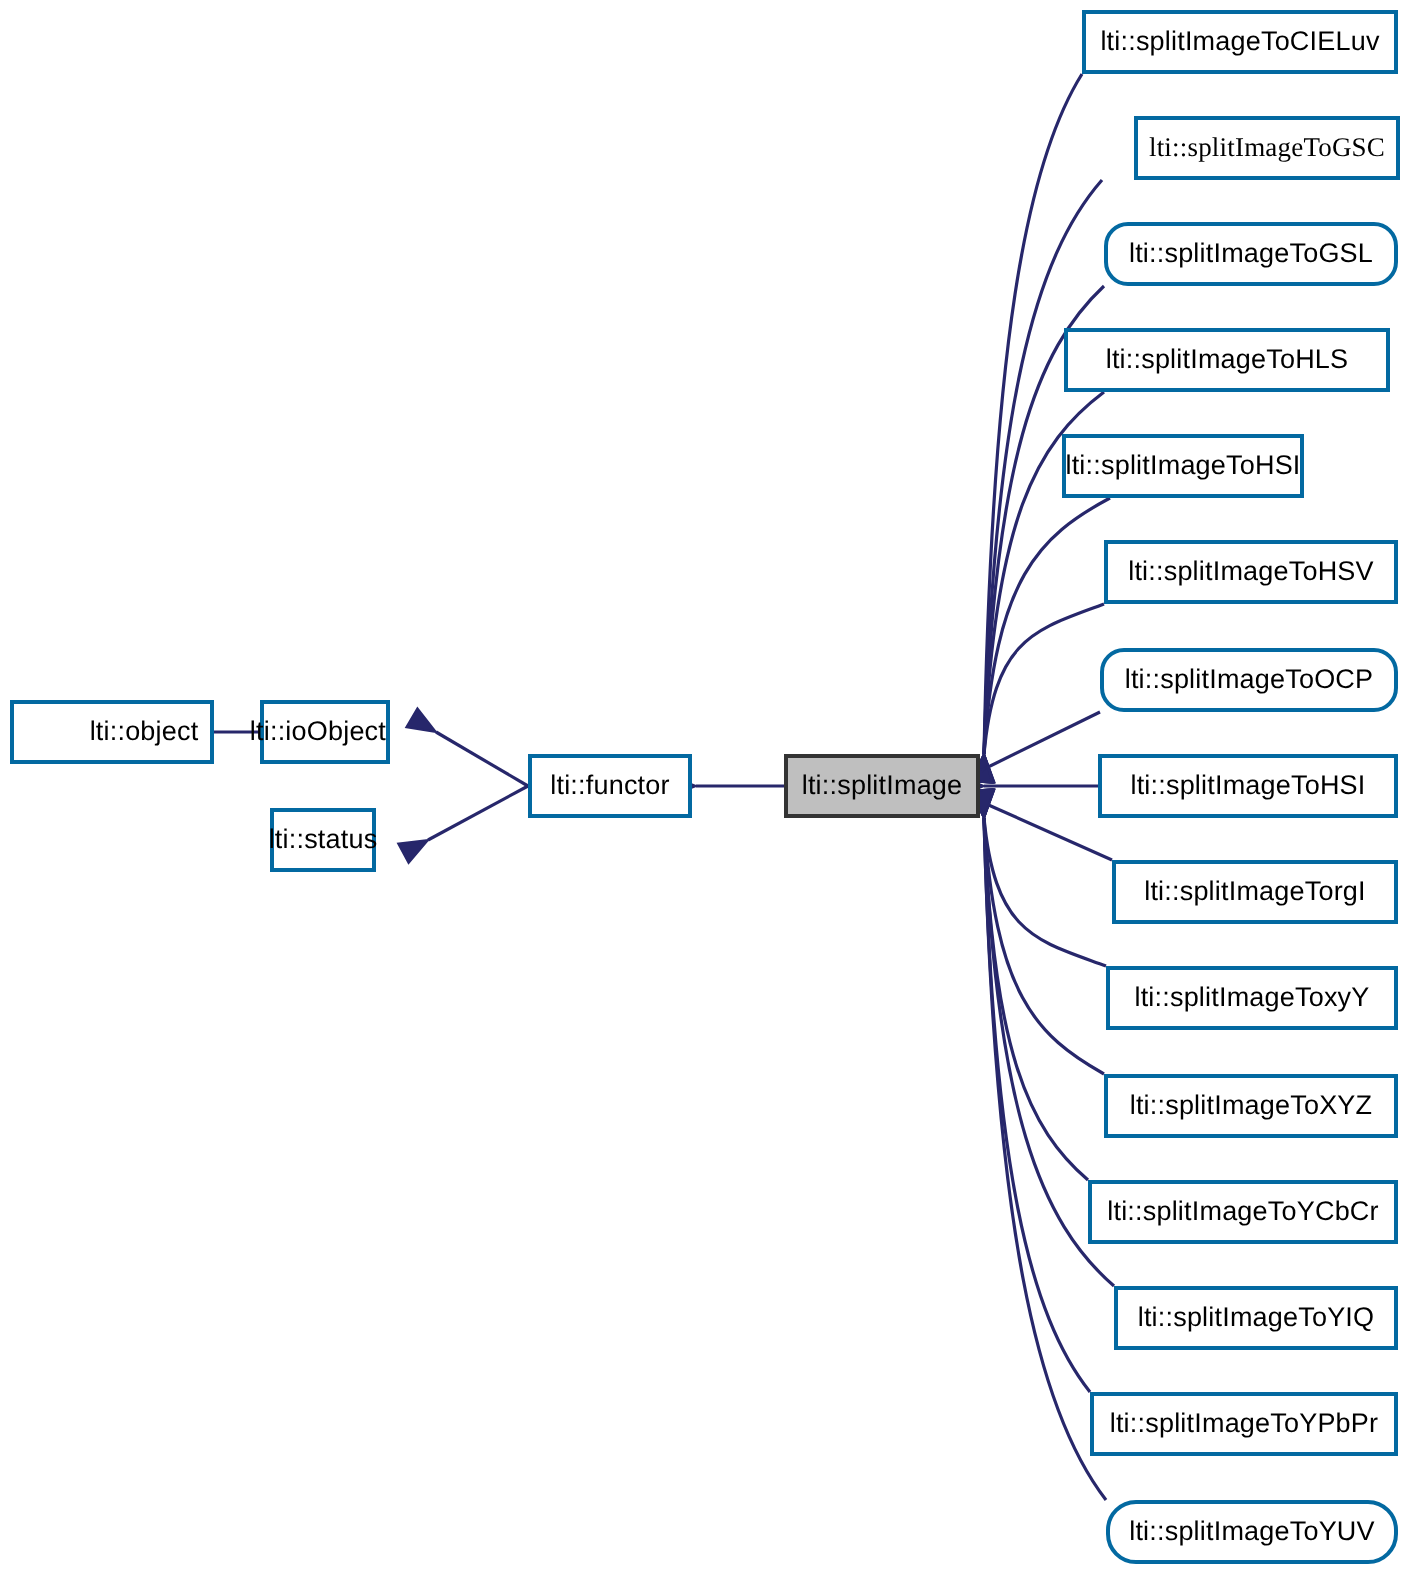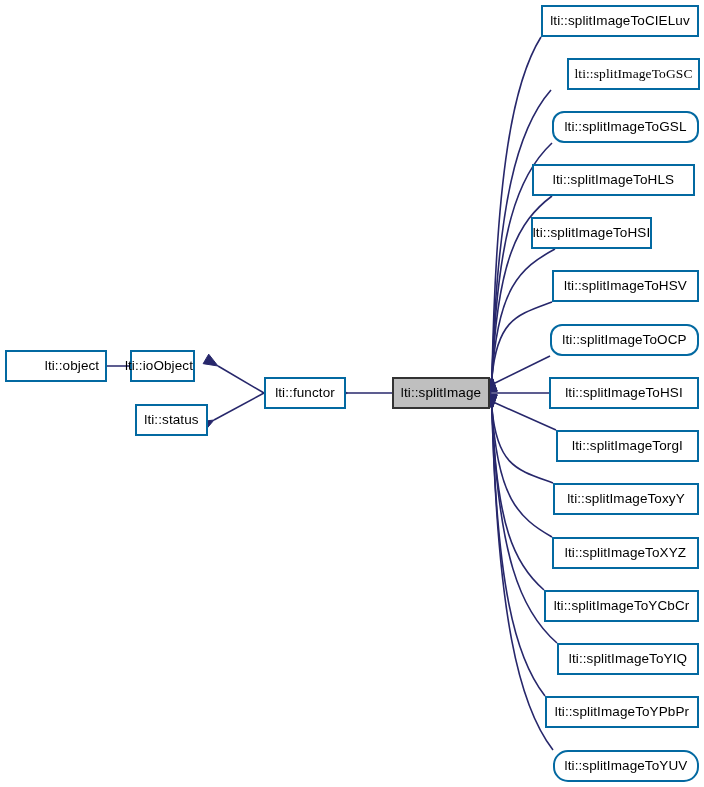--- a/index.html
+++ b/index.html
@@ -90,21 +90,21 @@
       <path d="M 553 750 C 518.35 705.24, 497.56 614.15, 492 409" fill="none" stroke="#27276b" stroke-width="1.6"></path>
       <polygon points="492,409 486.12272841942996,395.15414579131266 497.11869075650105,394.85613189614276" fill="#27276b" stroke="#27276b"></polygon>
     </svg>
   <div id="nodes">
       <div class="node" style="left: 5px; top: 350px; width: 102px; padding-left: 32px;">
         <span class="node-label">lti::object</span>
       </div>
       <div class="node" style="left: 130px; top: 350px; width: 65px; justify-content: flex-end;">
         <span class="node-label">lti::ioObject</span>
       </div>
-      <div class="node" style="left: 135px; top: 404px; width: 73px; text-align: right;">
+      <div class="node" style="left: 135px; top: 404px; width: 53px; text-align: right;">
         <span class="node-label">lti::status</span>
       </div>
       <div class="node" style="left: 264px; top: 377px; width: 82px;">
         <span class="node-label">lti::functor</span>
       </div>
       <div class="node current" style="left: 392px; top: 377px; width: 98px;">
         <span class="node-label">lti::splitImage</span>
       </div>
       <div class="node" style="left: 541px; top: 5px; width: 158px;">
         <span class="node-label">lti::splitImageToCIELuv</span>

